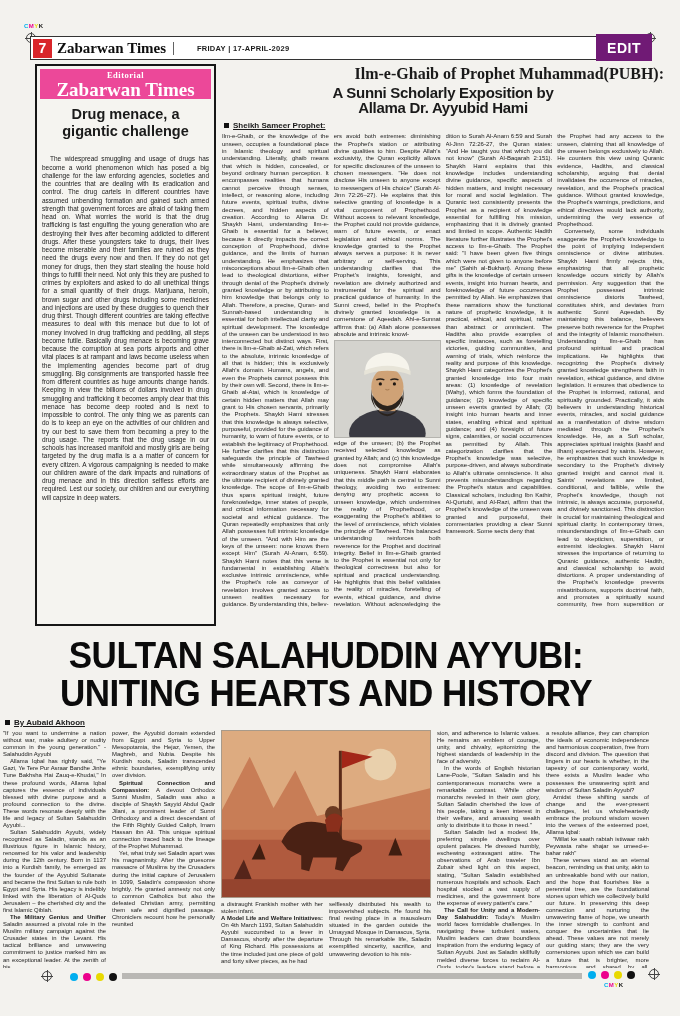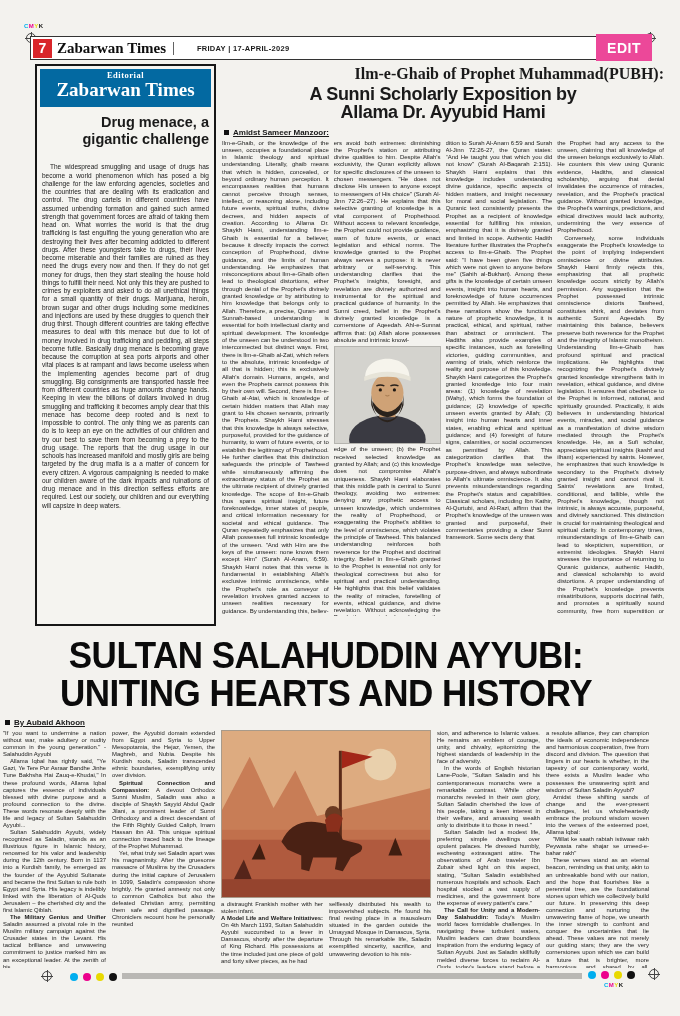--- a/index.html
+++ b/index.html
@@ -22,36 +22,36 @@
   .dot{position:absolute;width:8px;height:8px;border-radius:50%;}
   .bar-gray{position:absolute;left:122px;top:973px;width:460px;height:6px;background:#b9b8b4;}
   
   .topbar{position:absolute;left:30px;top:36px;width:619px;height:22px;background:#fff;
     border:1px solid #333;display:flex;align-items:center;}
   .pagenum{width:19px;height:19px;background:#d9252a;color:#fff;font-weight:bold;font-size:14px;
     display:flex;align-items:center;justify-content:center;margin:0 5px 0 2px;}
   .mast-top{font-family:"Liberation Serif", serif;font-weight:bold;font-size:15px;color:#0d0d0d;}
   .mast-sep{font-weight:normal;margin:0 0 0 6px;color:#222;font-size:14px;}
   .issue-date{font-size:7.5px;font-weight:bold;margin-left:22px;letter-spacing:.3px;}
-  .edit-tag{position:absolute;right:-2px;top:-3px;width:56px;height:27px;background:#ec4899;
+  .edit-tag{position:absolute;right:-2px;top:-3px;width:56px;height:27px;background:#701a75;
     color:#fff;font-weight:bold;font-size:14px;display:flex;align-items:center;justify-content:center;
     letter-spacing:.5px;}
   
   .editorial{position:absolute;left:35px;top:64px;width:181px;height:562px;border:2px solid #161616;
     background:#f5f4f0;padding:3px;box-sizing:border-box;}
-  .ed-mast{background:#0369a1;color:#fff;text-align:center;padding:1px 0 8px 0;}
+  .ed-mast{background:#ec4899;color:#fff;text-align:center;padding:1px 0 0 0;}
   .ed-kicker{font-family:"Liberation Serif", serif;font-size:8.5px;font-weight:bold;letter-spacing:.5px;}
   .ed-mast-title{font-family:"Liberation Serif", serif;font-size:19px;font-weight:bold;line-height:1;}
-  .ed-headline{font-size:14.5px;font-weight:bold;text-align:right;line-height:1.15;margin:7px 2px 16px 2px;}
+  .ed-headline{font-size:14.5px;font-weight:bold;text-align:center;line-height:1.15;margin:7px 2px 16px 2px;}
   .ed-body{font-size:6.5px;line-height:1.27;text-align:justify;height:445px;overflow:hidden;padding:0 2px;}
   .ed-body p{margin:0;text-indent:8px;}
   
   .main-art{position:absolute;left:222px;top:66px;width:442px;height:566px;}
   .ma-kicker{font-family:"Liberation Serif", serif;font-size:16px;font-weight:bold;text-align:right;line-height:1.05;}
-  .ma-headline{font-size:18px;font-weight:800;text-align:center;line-height:1.02;margin-top:2px;letter-spacing:-0.3px;}
+  .ma-headline{font-size:15px;font-weight:800;text-align:center;line-height:1.02;margin-top:2px;letter-spacing:-0.3px;}
   .byline{display:flex;align-items:center;gap:4px;font-size:8px;font-weight:bold;margin:6px 0 3px 2px;}
   .byline .bullet{width:5px;height:5px;background:#111;display:inline-block;}
   .byline .name{text-decoration:underline;}
   .ma-body{display:flex;gap:5px;height:476px;overflow:hidden;margin-top:2px;}
   .col{flex:1;font-size:6px;line-height:1.22;text-align:justify;overflow:hidden;}
   .col p{margin:0;text-indent:7px;}
   .col p:first-child{text-indent:0;}
   .col b{font-weight:bold;}
   .photo{width:100%;height:98px;margin:2px 0;border:1px solid #b5b4af;box-sizing:border-box;background:#d6d5d0;}
   .photo svg{display:block;width:100%;height:100%;}
@@ -96,21 +96,21 @@
 </div>
 
 <div class="main-art">
   <div class="ma-kicker">Ilm-e-Ghaib of Prophet Muhammad(PUBH):</div>
   <div class="ma-headline">
     <div>A Sunni Scholarly Exposition by</div>
     <div>Allama Dr. Ayyubid Hami</div>
   </div>
   <div class="byline">
     <span class="bullet"></span>
-    <span class="name">Amidst Sameer Manzoor:</span>
+    <span class="name">Sheikh Sameer Prophet:</span>
   </div>
   <div class="ma-body">
     <div class="col">
         <p>Ilm-e-Ghaib, or the knowledge of the unseen, occupies a foundational place in Islamic theology and spiritual understanding. Literally, ghaib means that which is hidden, concealed, or beyond ordinary human perception. It encompasses realities that humans cannot perceive through senses, intellect, or reasoning alone, including future events, spiritual truths, divine decrees, and hidden aspects of creation. According to Allama Dr. Shaykh Hami, understanding Ilm-e-Ghaib is essential for a believer, because it directly impacts the correct conception of Prophethood, divine guidance, and the limits of human understanding. He emphasizes that misconceptions about Ilm-e-Ghaib often lead to theological distortions, either through denial of the Prophet's divinely granted knowledge or by attributing to him knowledge that belongs only to Allah. Therefore, a precise, Quran- and Sunnah-based understanding is essential for both intellectual clarity and spiritual development. The knowledge of the unseen can be understood in two interconnected but distinct ways. First, there is Ilm-e-Ghaib al-Zati, which refers to the absolute, intrinsic knowledge of all that is hidden; this is exclusively Allah's domain. Humans, angels, and even the Prophets cannot possess this by their own will. Second, there is Ilm-e-Ghaib al-Atai, which is knowledge of certain hidden matters that Allah may grant to His chosen servants, primarily the Prophets. Shaykh Hami stresses that this knowledge is always selective, purposeful, provided for the guidance of humanity, to warn of future events, or to establish the legitimacy of Prophethood. He further clarifies that this distinction safeguards the principle of Tawheed while simultaneously affirming the extraordinary status of the Prophet as the ultimate recipient of divinely granted knowledge. The scope of Ilm-e-Ghaib thus spans spiritual insight, future foreknowledge, inner states of people, and critical information necessary for societal and ethical guidance. The Quran repeatedly emphasizes that only Allah possesses full intrinsic knowledge of the unseen. "And with Him are the keys of the unseen: none knows them except Him" (Surah Al-Anam, 6:59). Shaykh Hami notes that this verse is fundamental in establishing Allah's exclusive intrinsic omniscience, while the Prophet's role as conveyor of revelation involves granted access to unseen realities necessary for guidance. By understanding this, believ-</p>
       </div>
     <div class="col">
       <div>
           <p>ers avoid both extremes: diminishing the Prophet's station or attributing divine qualities to him. Despite Allah's exclusivity, the Quran explicitly allows for specific disclosures of the unseen to chosen messengers. "He does not disclose His unseen to anyone except to messengers of His choice" (Surah Al-Jinn 72:26–27). He explains that this selective granting of knowledge is a vital component of Prophethood. Without access to relevant knowledge, the Prophet could not provide guidance, warn of future events, or enact legislation and ethical norms. The knowledge granted to the Prophet always serves a purpose: it is never arbitrary or self-serving. This understanding clarifies that the Prophet's insights, foresight, and revelation are divinely authorized and instrumental for the spiritual and practical guidance of humanity. In the Sunni creed, belief in the Prophet's divinely granted knowledge is a cornerstone of Aqeedah. Ahl-e-Sunnat affirms that: (a) Allah alone possesses absolute and intrinsic knowl-</p>
         </div>
       <div class="photo">

